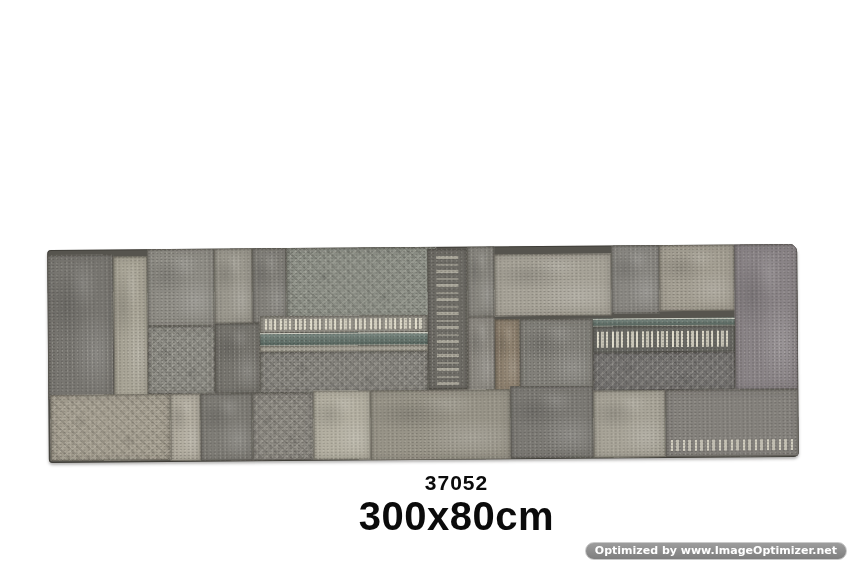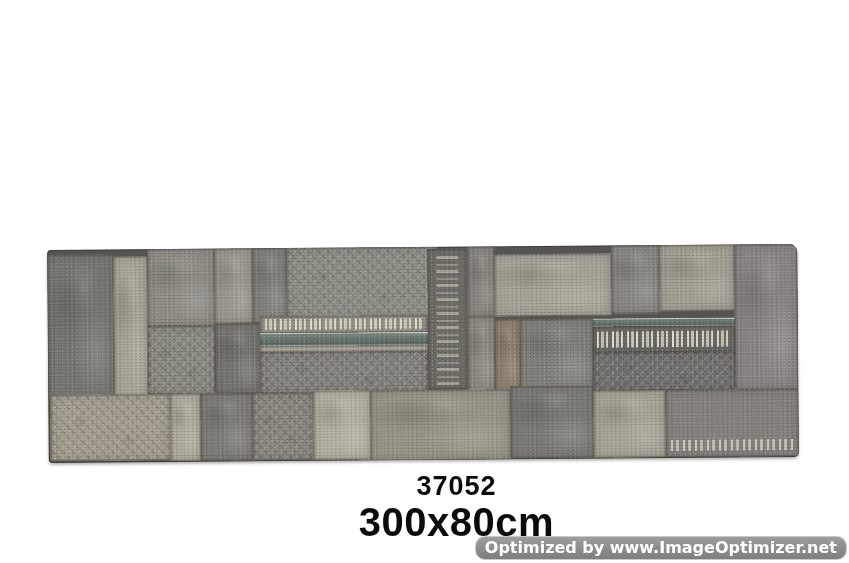--- a/index.html
+++ b/index.html
@@ -99,33 +99,33 @@
 
   
   #caption {
     position: absolute;
     left: 64px; right: 0; top: 472px;
     text-align: center;
     color: #0b0b0b;
     font-weight: bold;
     line-height: 1.08;
   }
-  #product-code { font-size: 27px; letter-spacing: 1px; }
+  #product-code { font-size: 21px; letter-spacing: 1px; }
   #product-size { font-size: 40px; letter-spacing: 0.5px; }
 
   
   #watermark {
     position: absolute;
     right: 2px; bottom: 3px;
     background: linear-gradient(#9d9d9d, #7e7e7e);
     border: 1px solid #c9c9c9;
     border-radius: 10px;
     color: #ffffff;
     font-family: "DejaVu Sans", sans-serif;
-    font-size: 16px;
+    font-size: 11px;
     font-weight: bold;
     padding: 1px 9px 2px 9px;
     white-space: nowrap;
   }
 </style>
 </head>
 <body>
 
 <div id="stage">
 

